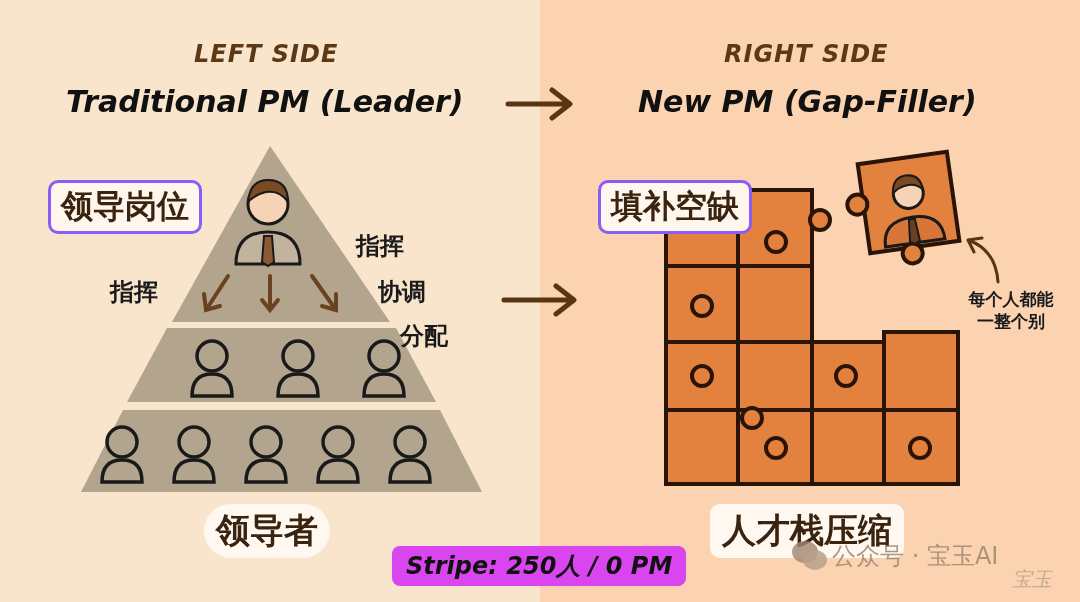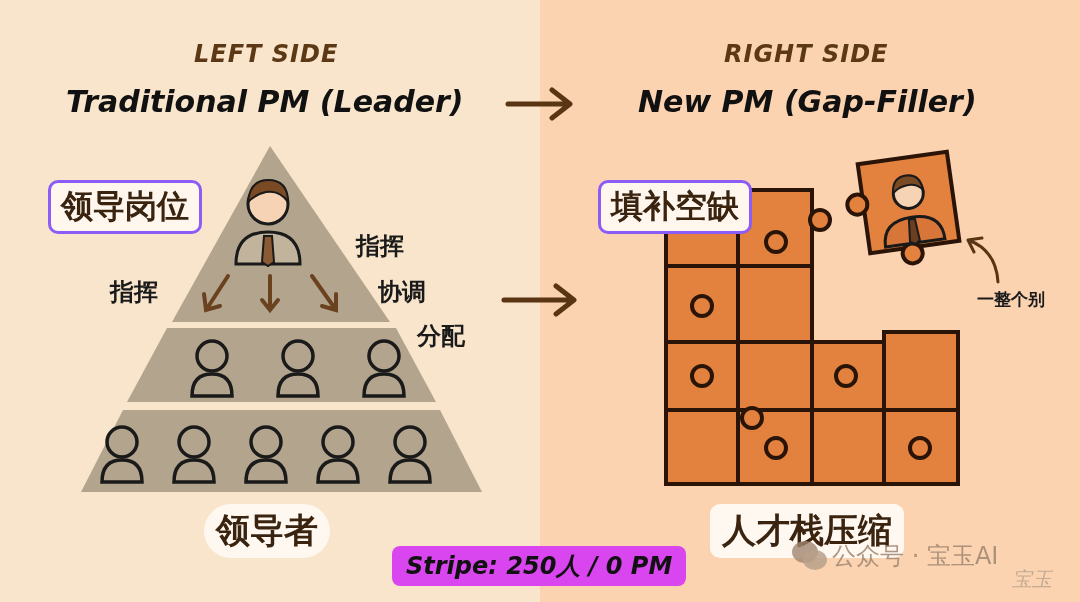--- a/index.html
+++ b/index.html
@@ -86,21 +86,21 @@
         <circle cx="20" cy="20" r="15"></circle>
         <path d="M0 60 Q0 38 20 38 Q40 38 40 60 Z"></path>
       </g>
   </g>
 </svg>
 
 <div class="tag" style="left:48px;top:180px;">领导岗位</div>
 <div class="verb" style="left:110px;top:276px;">指挥</div>
 <div class="verb" style="left:356px;top:230px;">指挥</div>
 <div class="verb" style="left:378px;top:276px;">协调</div>
-<div class="verb" style="left:417px;top:320px;">分配</div>
+<div class="verb" style="left:400px;top:320px;">分配</div>
 <div class="tag-plain" style="left:204px;top:504px;border-radius:27px;">领导者</div>
 
 <svg style="left:660px;top:180px;" width="300" height="310">
   <g fill="#e2823e" stroke="#2a1408" stroke-width="4">
     <rect x="6" y="10" width="146" height="76"></rect>
     <rect x="6" y="86" width="146" height="76"></rect>
     <rect x="6" y="162" width="292" height="68"></rect>
     <rect x="6" y="230" width="292" height="74"></rect>
     <rect x="224" y="152" width="74" height="78"></rect>
   </g>
@@ -133,20 +133,21 @@
   </g>
 </svg>
 
 <svg style="left:958px;top:230px;" width="60" height="60">
   <path d="M40 52 Q38 20 10 10 M10 10 L24 8 M10 10 L16 22" stroke="#5a3514" stroke-width="3" fill="none" stroke-linecap="round"></path>
 </svg>
 
 <div class="tag" style="left:598px;top:180px;">填补空缺</div>
 
 <div class="note" style="left:950px;top:288px;width:122px;">
+  <div>每个人都能</div>
   <div>一整个别</div>
 </div>
 
 <div class="tag-plain" style="left:710px;top:504px;">人才栈压缩</div>
 
 <div class="footer">Stripe: 250人 / 0 PM</div>
 
 <svg style="left:790px;top:538px;" width="40" height="36">
   <ellipse cx="15" cy="14" rx="13" ry="11" fill="#a08670" opacity=".8"></ellipse>
   <ellipse cx="25" cy="22" rx="12" ry="10" fill="#b7a08a" opacity=".85"></ellipse>

